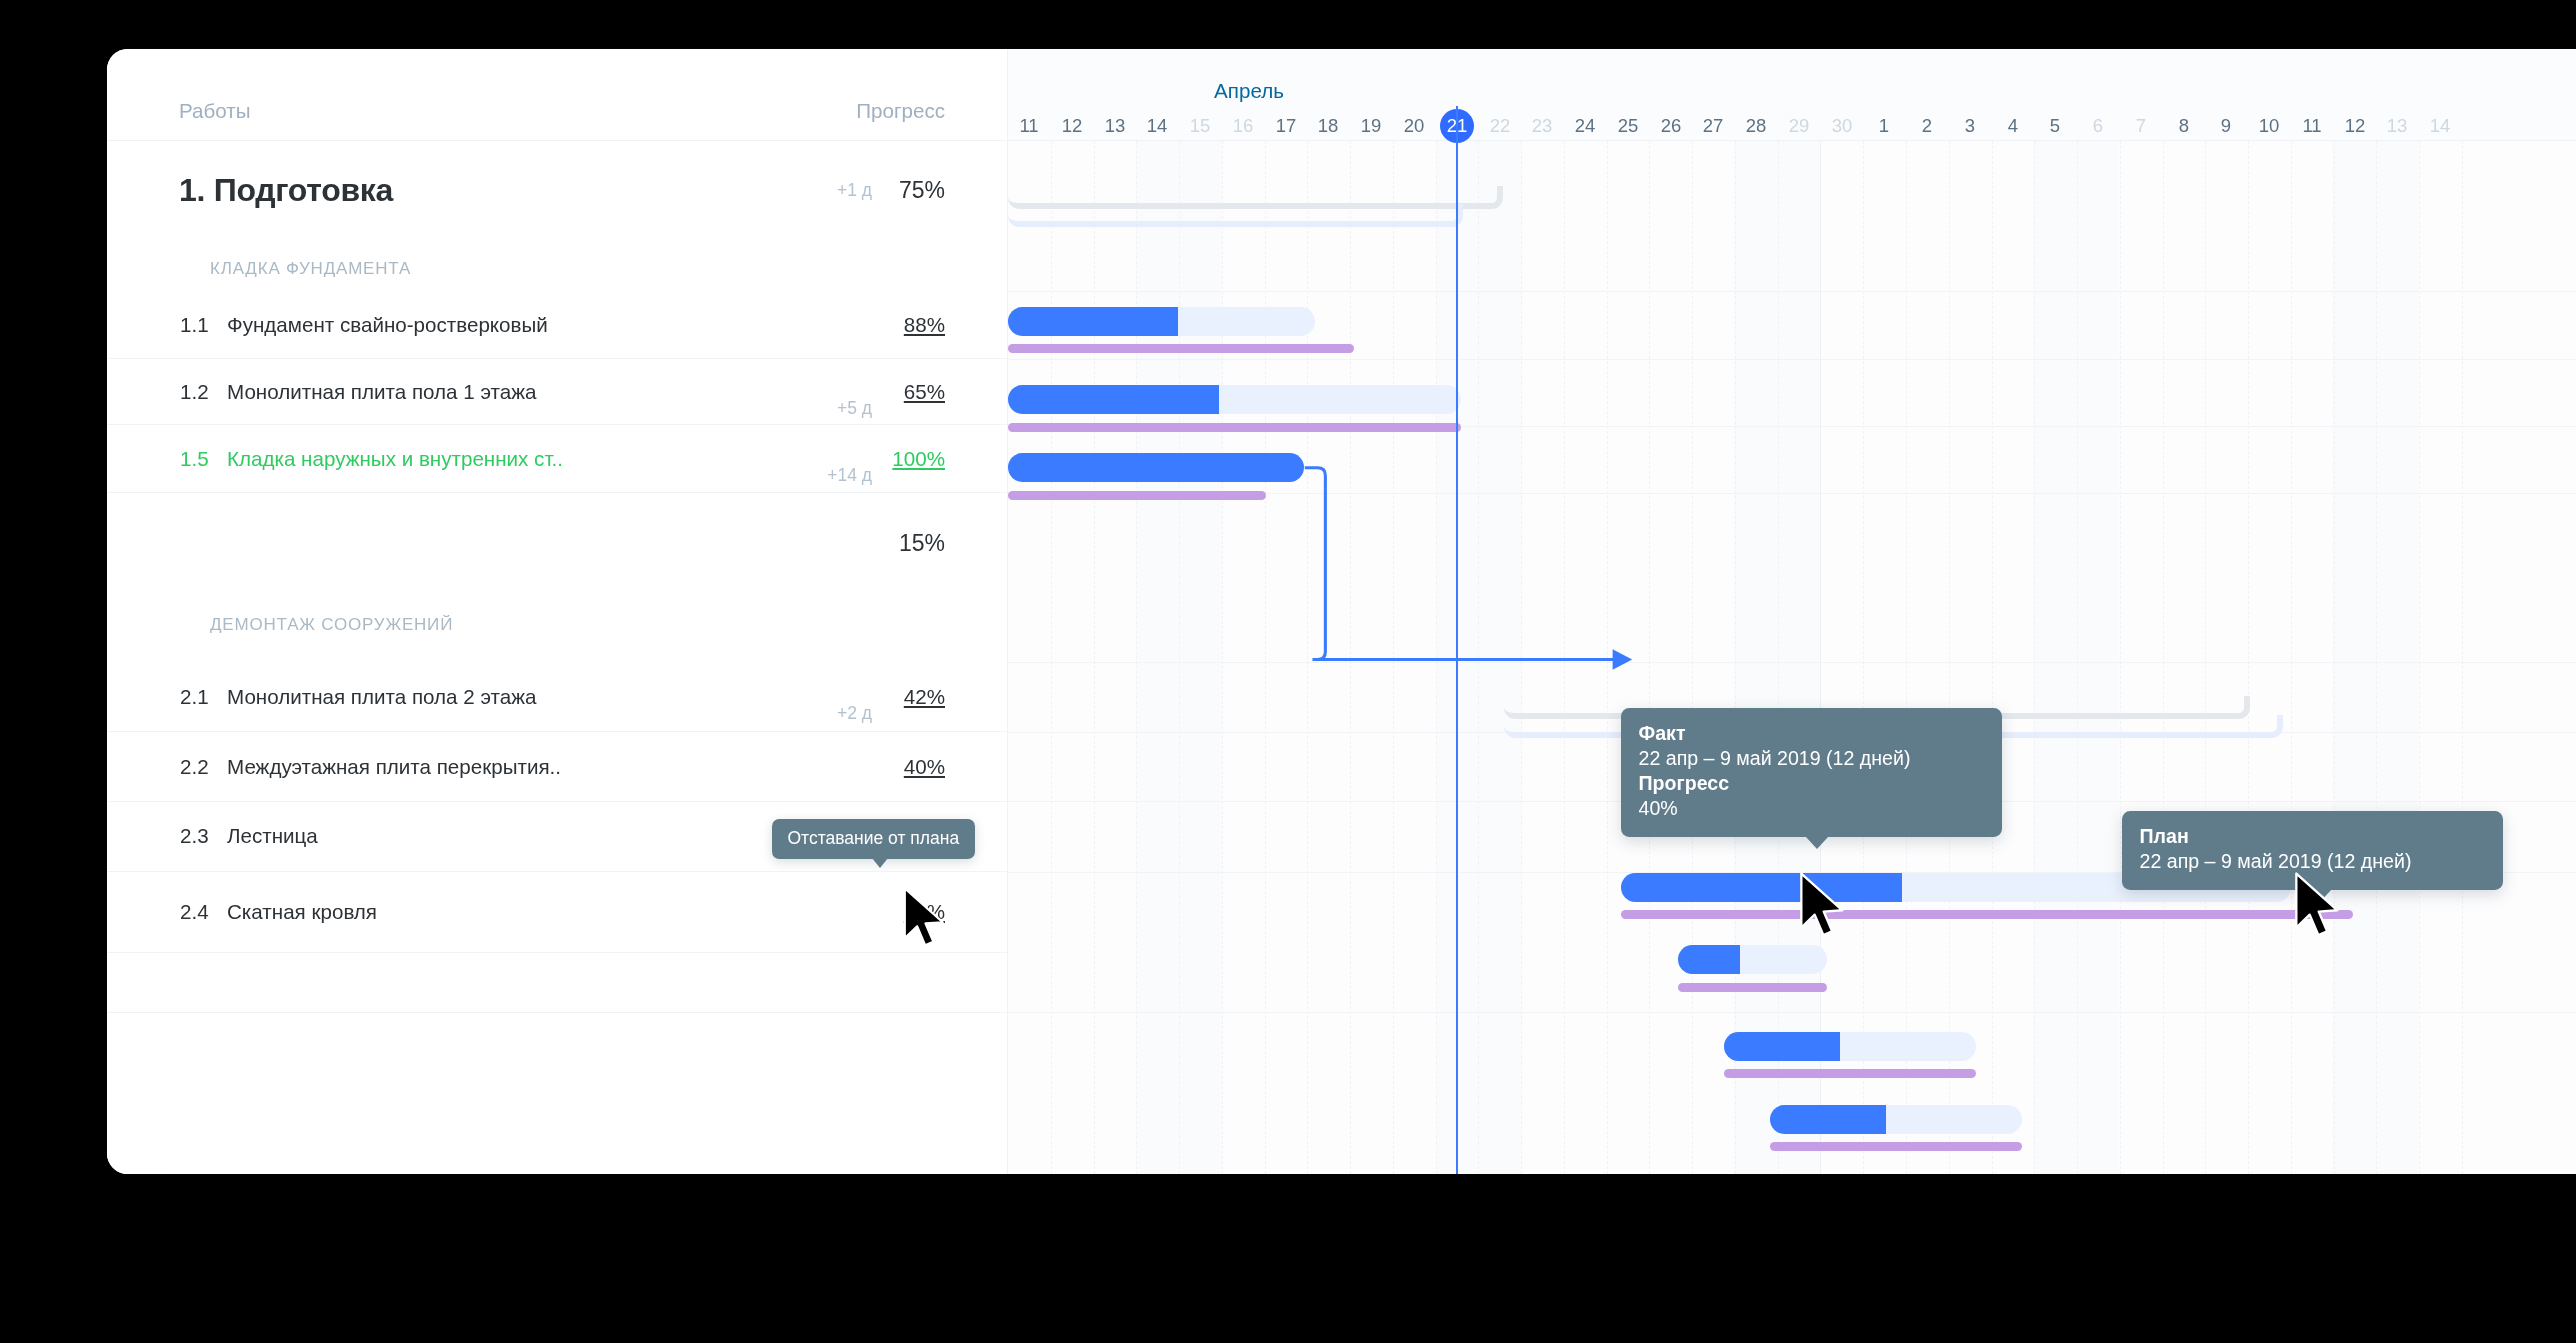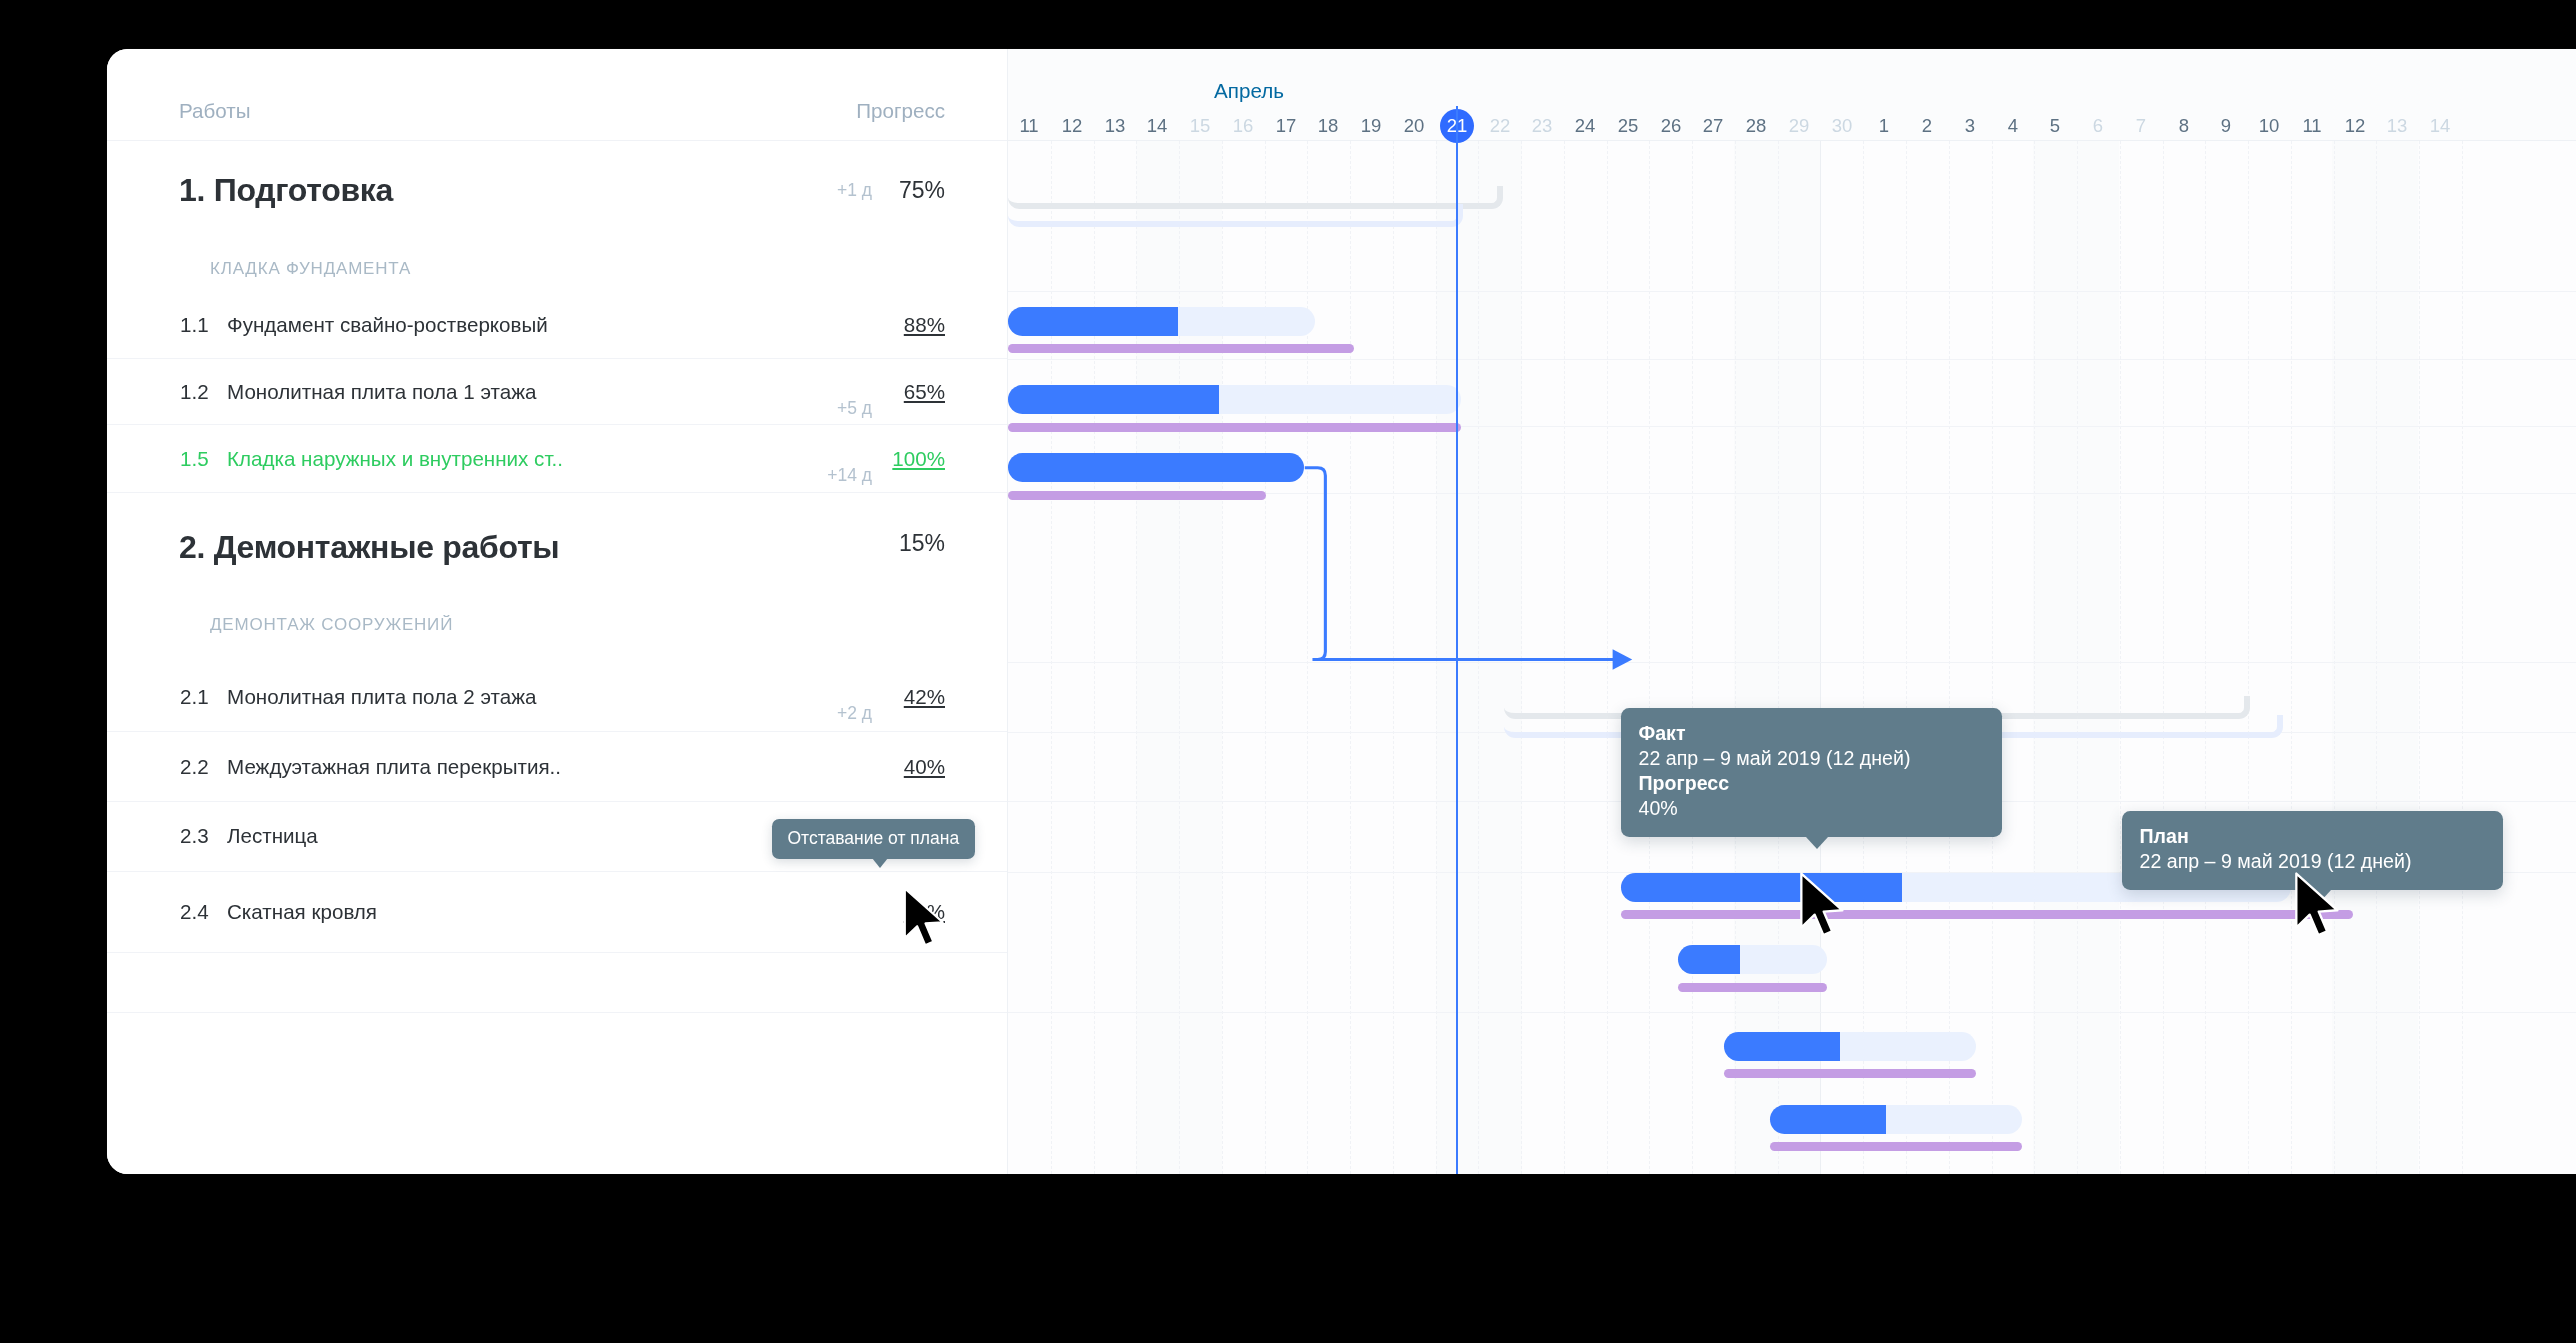--- a/index.html
+++ b/index.html
@@ -415,21 +415,20 @@
     </div>
 
     <div class="row done" style="top:377px; height:67px;">
       <div class="task-num">1.5</div>
       <div class="task-name">Кладка наружных и внутренних ст..</div>
       <div class="task-delay">+14 д</div>
       <div class="task-pct">100%</div>
     </div>
 
     <div class="row noline" style="top:444px; height:169px;">
-      <div class="grp-title" style="top:54px;">2. Демонтажные работы</div>
       <div class="grp-sub" style="top:132px;">ДЕМОНТАЖ СООРУЖЕНИЙ</div>
       <div class="grp-pct" style="top:50px;">15%</div>
     </div>
 
     <div class="row" style="top:613px; height:70px;">
       <div class="task-num">2.1</div>
       <div class="task-name">Монолитная плита пола 2 этажа</div>
       <div class="task-delay">+2 д</div>
       <div class="task-pct">42%</div>
     </div>

